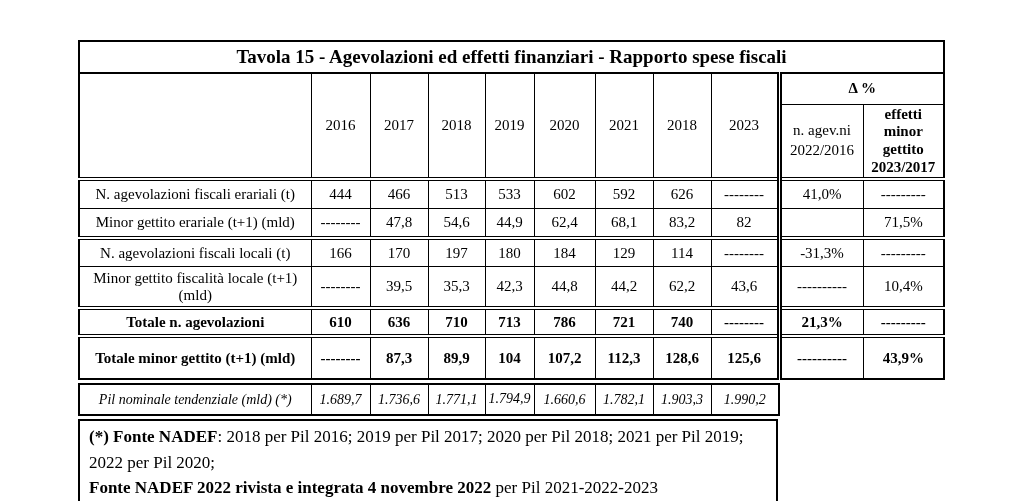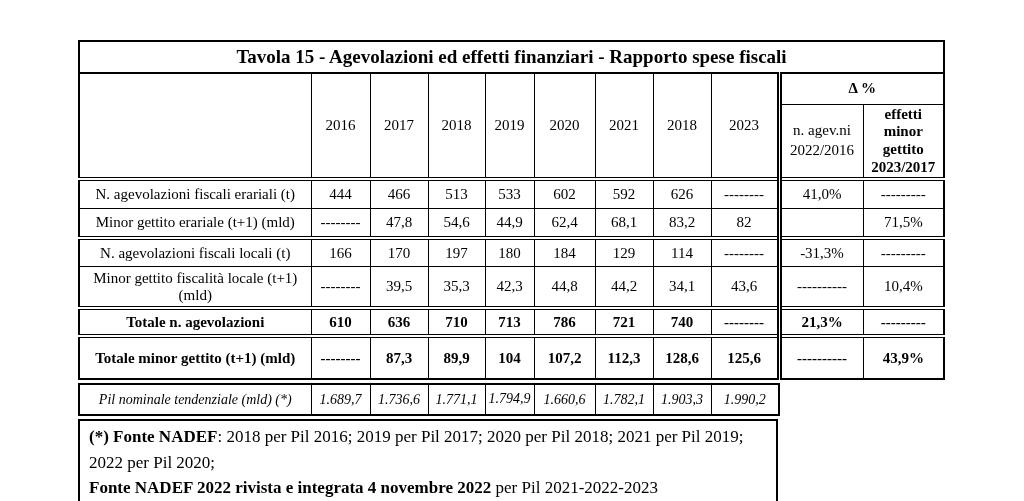--- a/index.html
+++ b/index.html
@@ -174,21 +174,21 @@
         <td>---------</td>
       </tr>
       <tr class="r4">
         <th class="row-label">Minor gettito fiscalità locale (t+1) (mld)</th>
         <td>--------</td>
         <td>39,5</td>
         <td>35,3</td>
         <td>42,3</td>
         <td>44,8</td>
         <td>44,2</td>
-        <td>34,1</td>
+        <td>62,2</td>
         <td>43,6</td>
         <td class="col-agev">----------</td>
         <td>10,4%</td>
       </tr>
       <tr class="r5 group-top bold-row">
         <th class="row-label">Totale n. agevolazioni</th>
         <td>610</td>
         <td>636</td>
         <td>710</td>
         <td>713</td>

